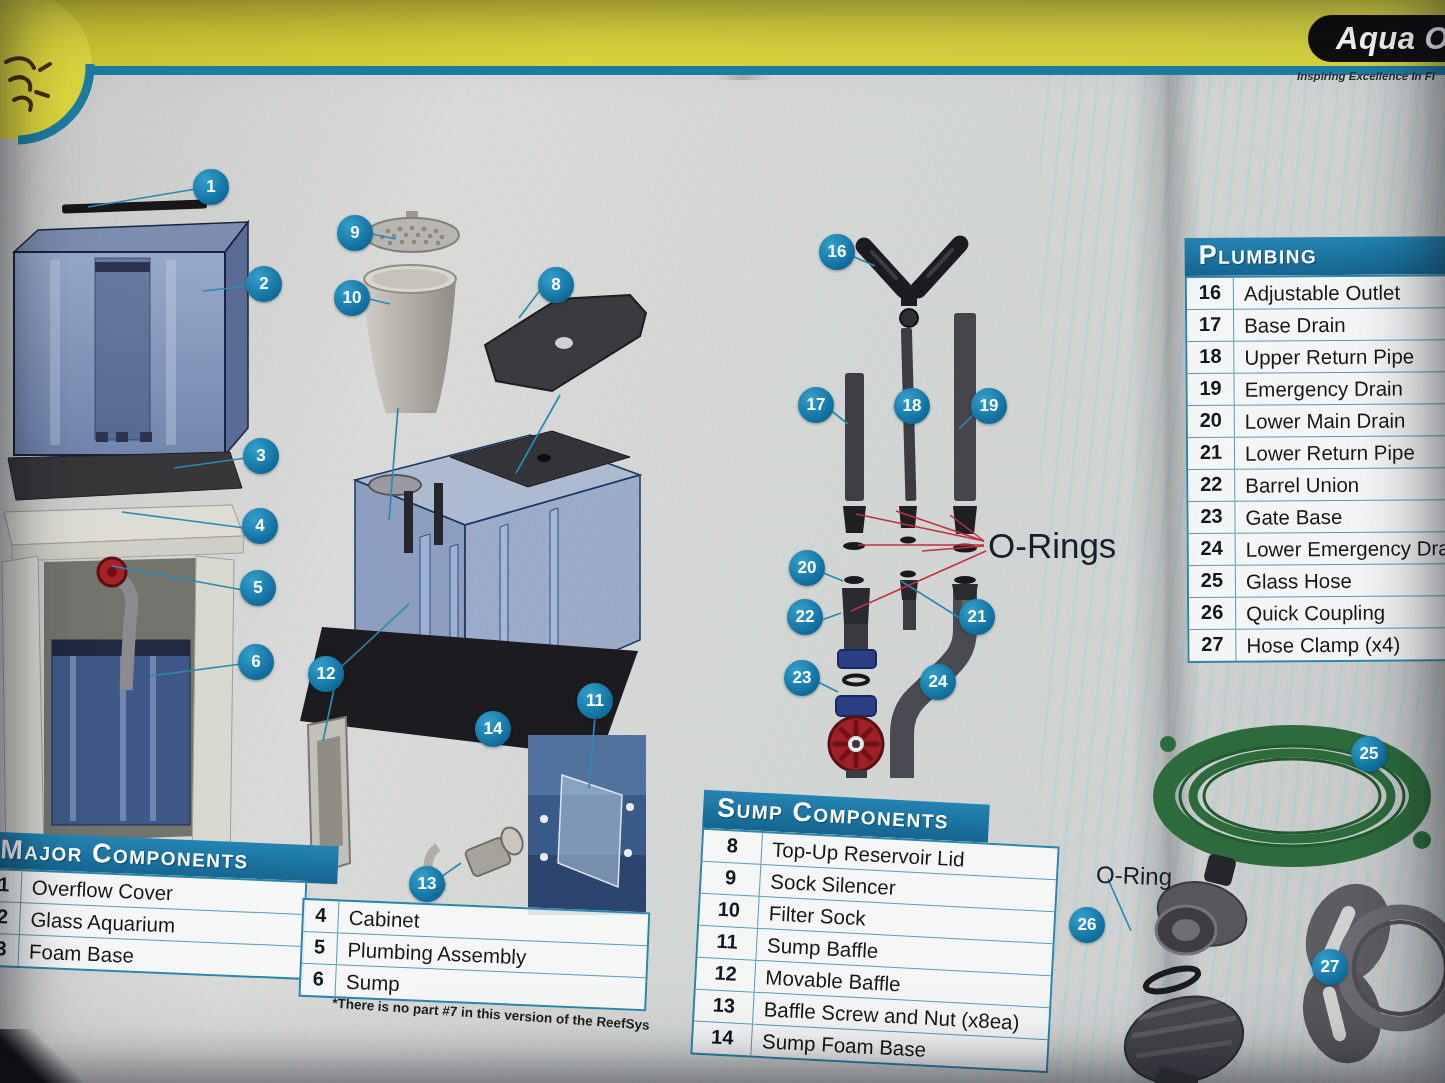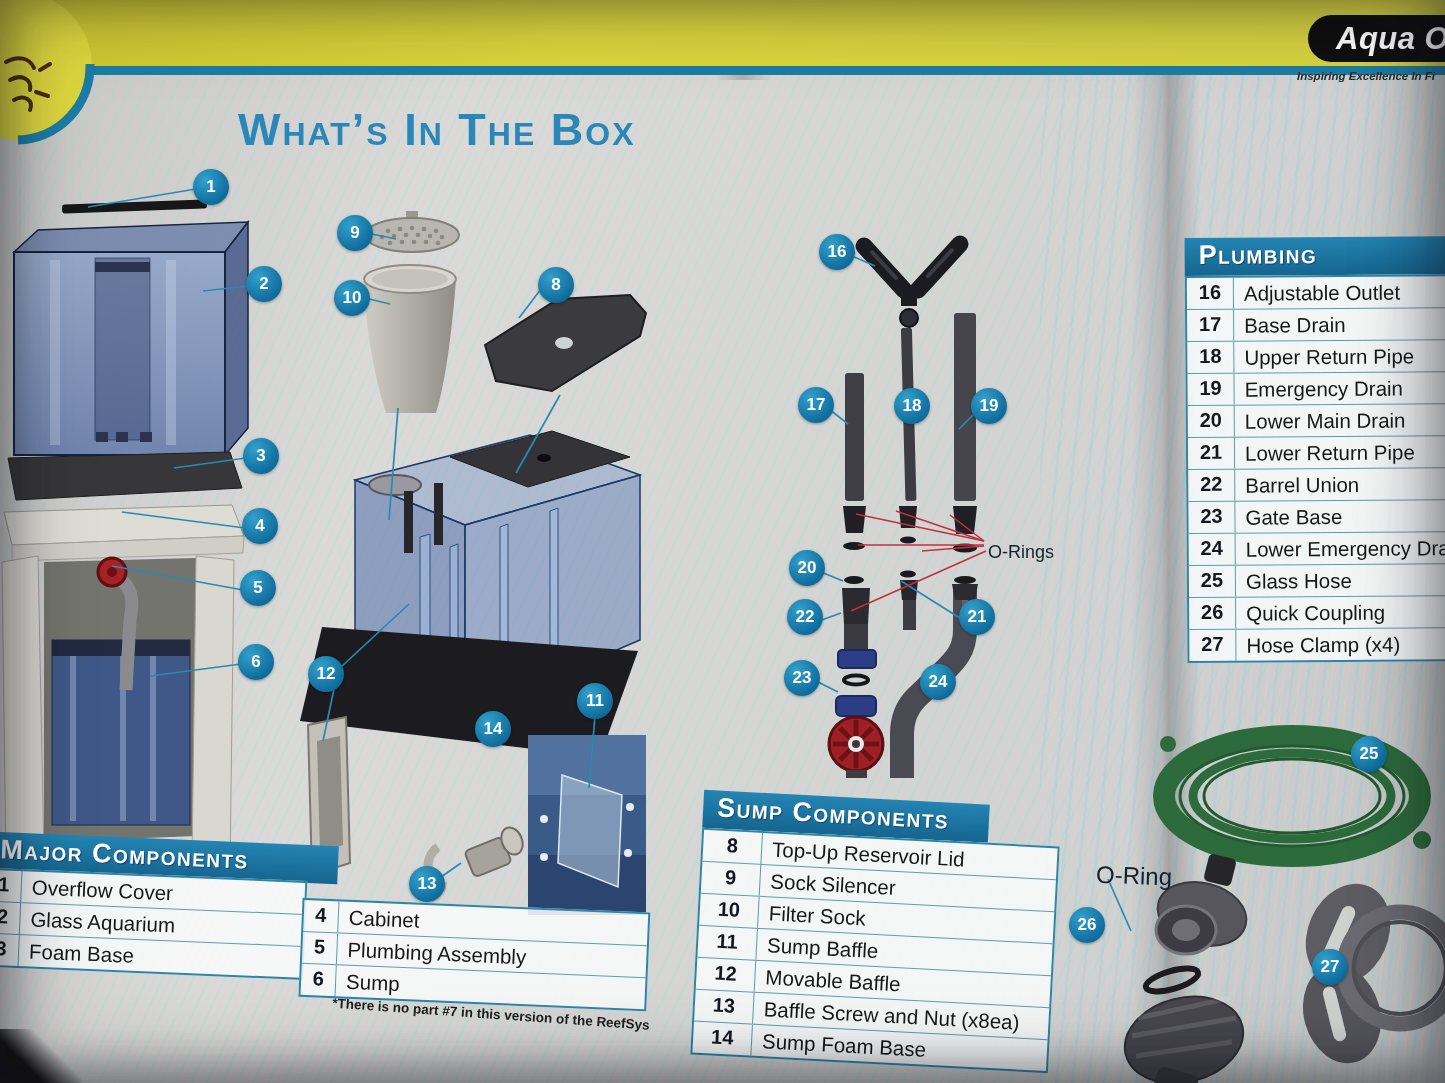--- a/index.html
+++ b/index.html
@@ -46,21 +46,21 @@
   .plumbing-wrap{left:1186px;top:237px;width:300px;z-index:40;transform:rotate(-.4deg);}
   .major-wrap{left:-14px;top:846px;width:690px;z-index:40;transform:rotate(2.4deg);}
   .major-left{position:absolute;left:0;top:36px;width:322px;}
   .major-right{position:absolute;left:318px;top:53px;width:348px;}
   .major-wrap .tnum{flex-basis:34px;}
   .sump-wrap{left:697px;top:799px;width:358px;z-index:40;transform:rotate(3deg);}
   .sump-wrap .tnum{flex-basis:58px;}
   .footnote{position:absolute;left:352px;top:154px;width:330px;font-size:13.5px;font-weight:bold;color:#1d1d1d;transform:rotate(1.6deg);}
 
   .floating-label{z-index:32;color:#15202e;white-space:nowrap;}
-  .orings-label{left:988px;top:542px;font-size:18px;}
+  .orings-label{left:988px;top:526px;font-size:35px;}
   .oring-label{left:1096px;top:862px;font-size:24px;transform:rotate(2deg);}
 
   .leader-overlay{left:0;top:0;z-index:25;pointer-events:none;}
   .diagram{z-index:15;}
 </style>
 </head>
 <body>
 
 <div id="canvas">
 
@@ -78,21 +78,20 @@
       <path d="M14,100 C 24,94 34,100 30,110"></path>
       <path d="M40,70 l 10,-6"></path>
       <path d="M36,92 l 12,4"></path>
     </g>
   </svg>
   <div class="abs lozenge">
     <span>Aqua O</span>
   </div>
   <div class="abs tagline">Inspiring Excellence In Fi</div>
 
-  <div class="abs page-title">What’s In The Box</div>
 
   <svg class="abs diagram" style="left:0;top:170px" width="300" height="700">
     <defs>
       <linearGradient id="aqF" x1="0" y1="0" x2="0" y2="1">
         <stop offset="0" stop-color="rgba(132,156,198,.75)"></stop>
           <stop offset="1" stop-color="rgba(92,116,166,.82)"></stop>
       </linearGradient>
       <linearGradient id="sockg" x1="0" y1="0" x2="1" y2="0">
         <stop offset="0" stop-color="#cfcdc6"></stop>
           <stop offset="1" stop-color="#8f8d86"></stop>

